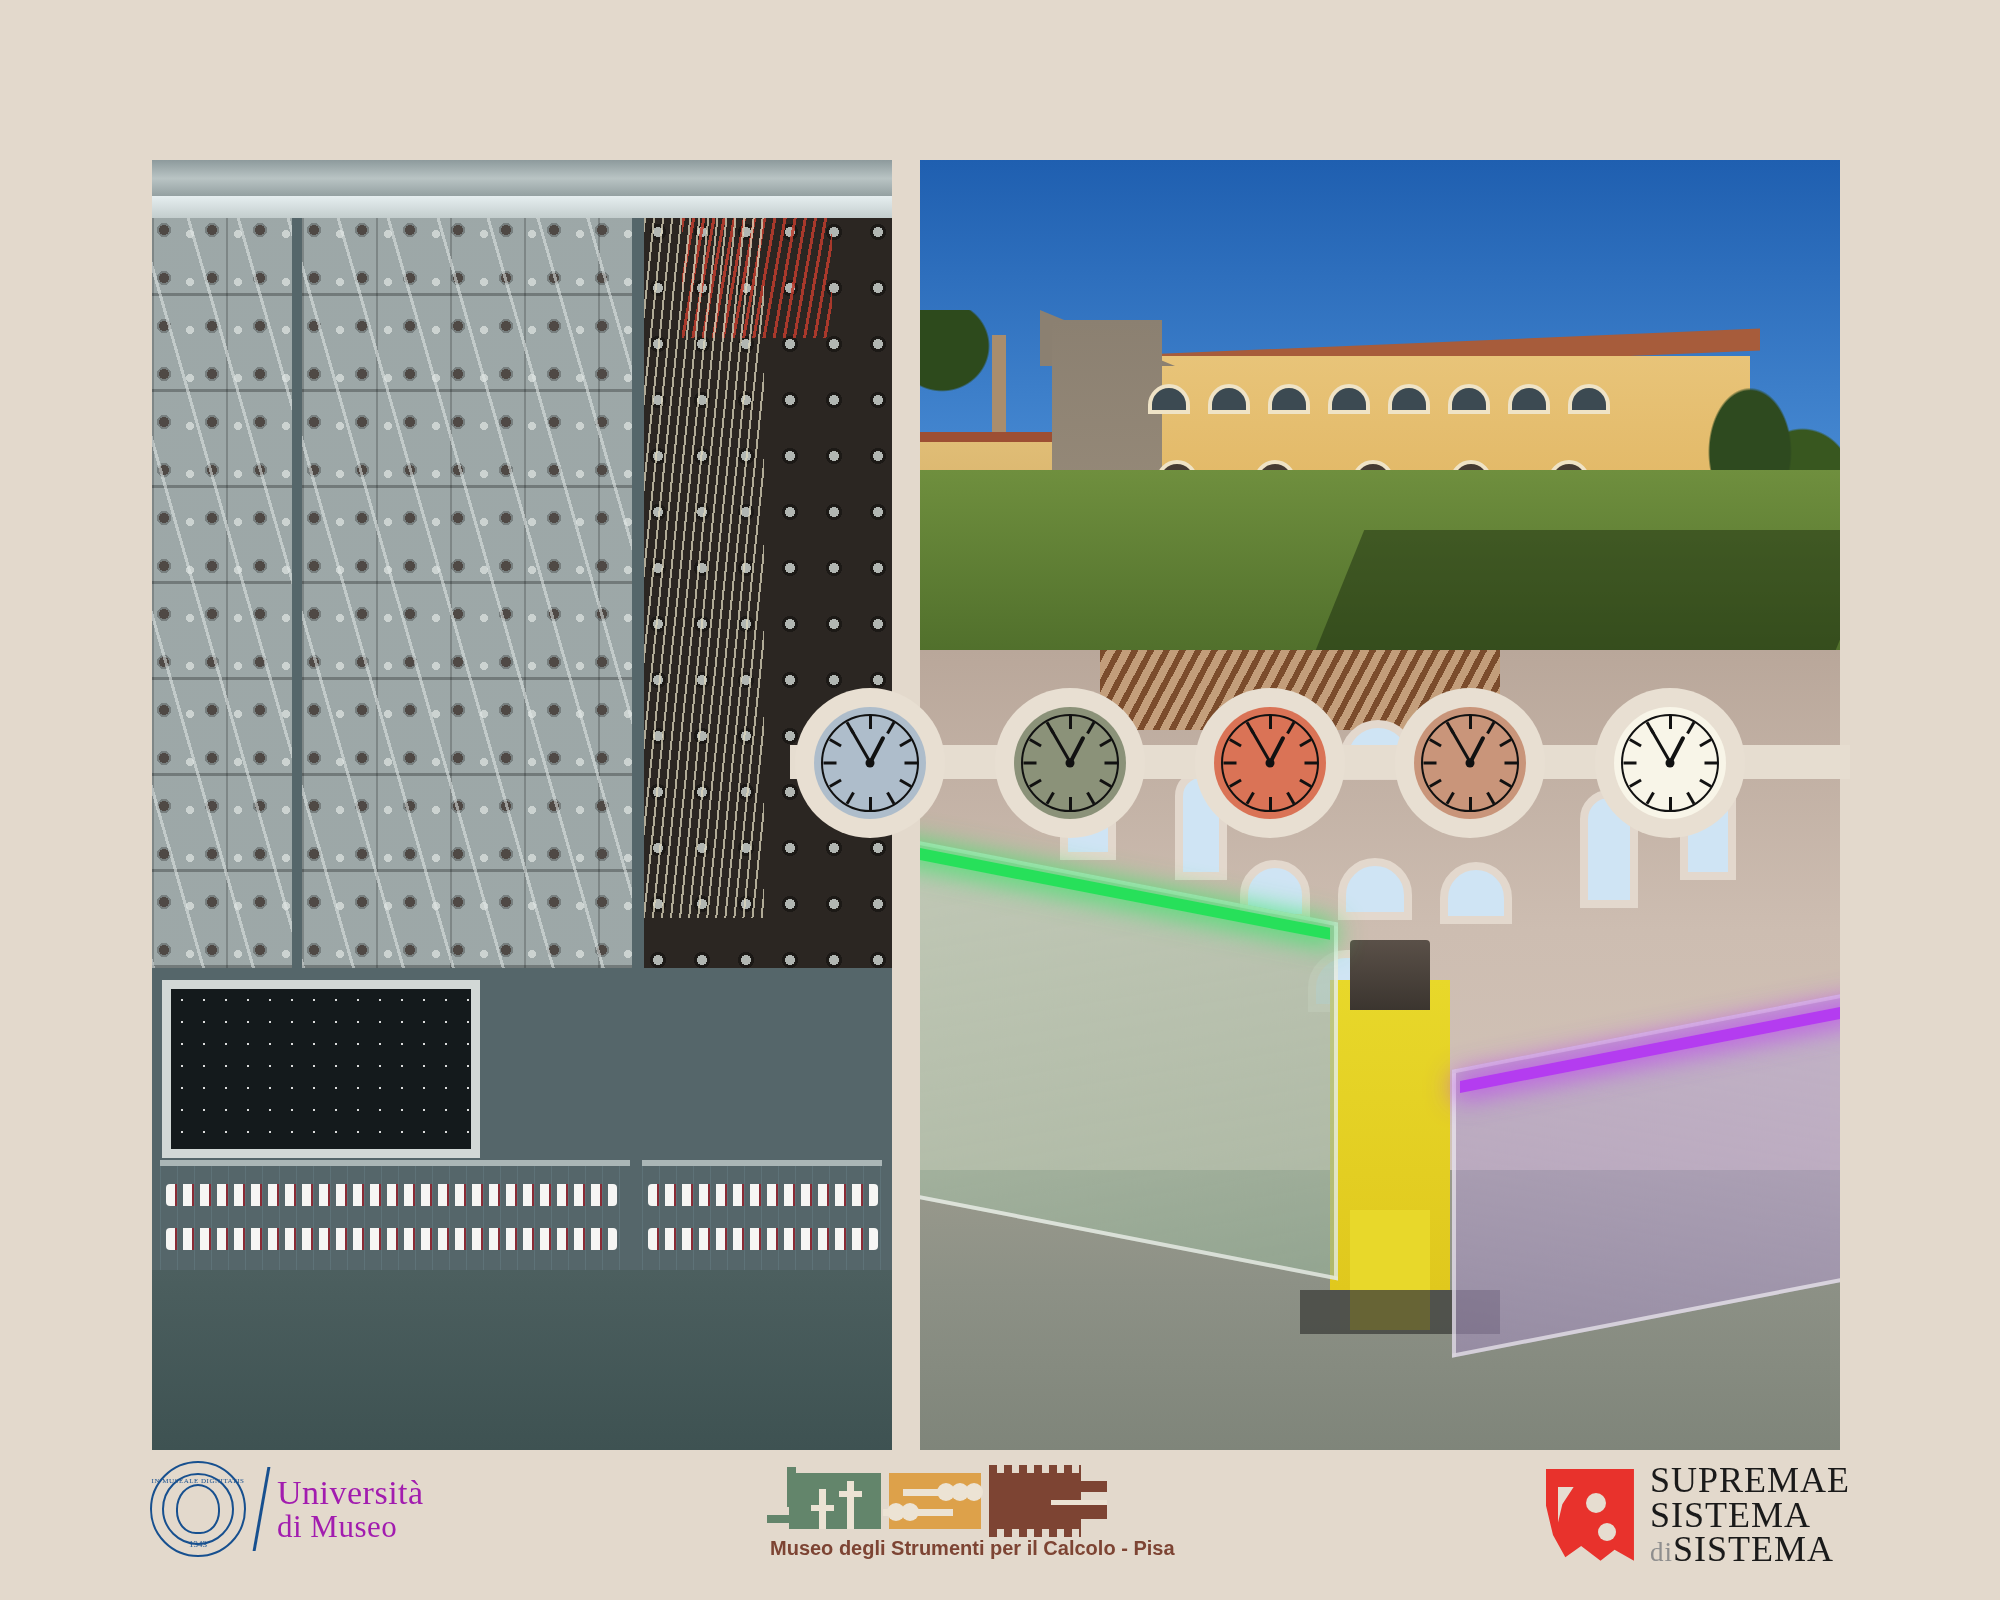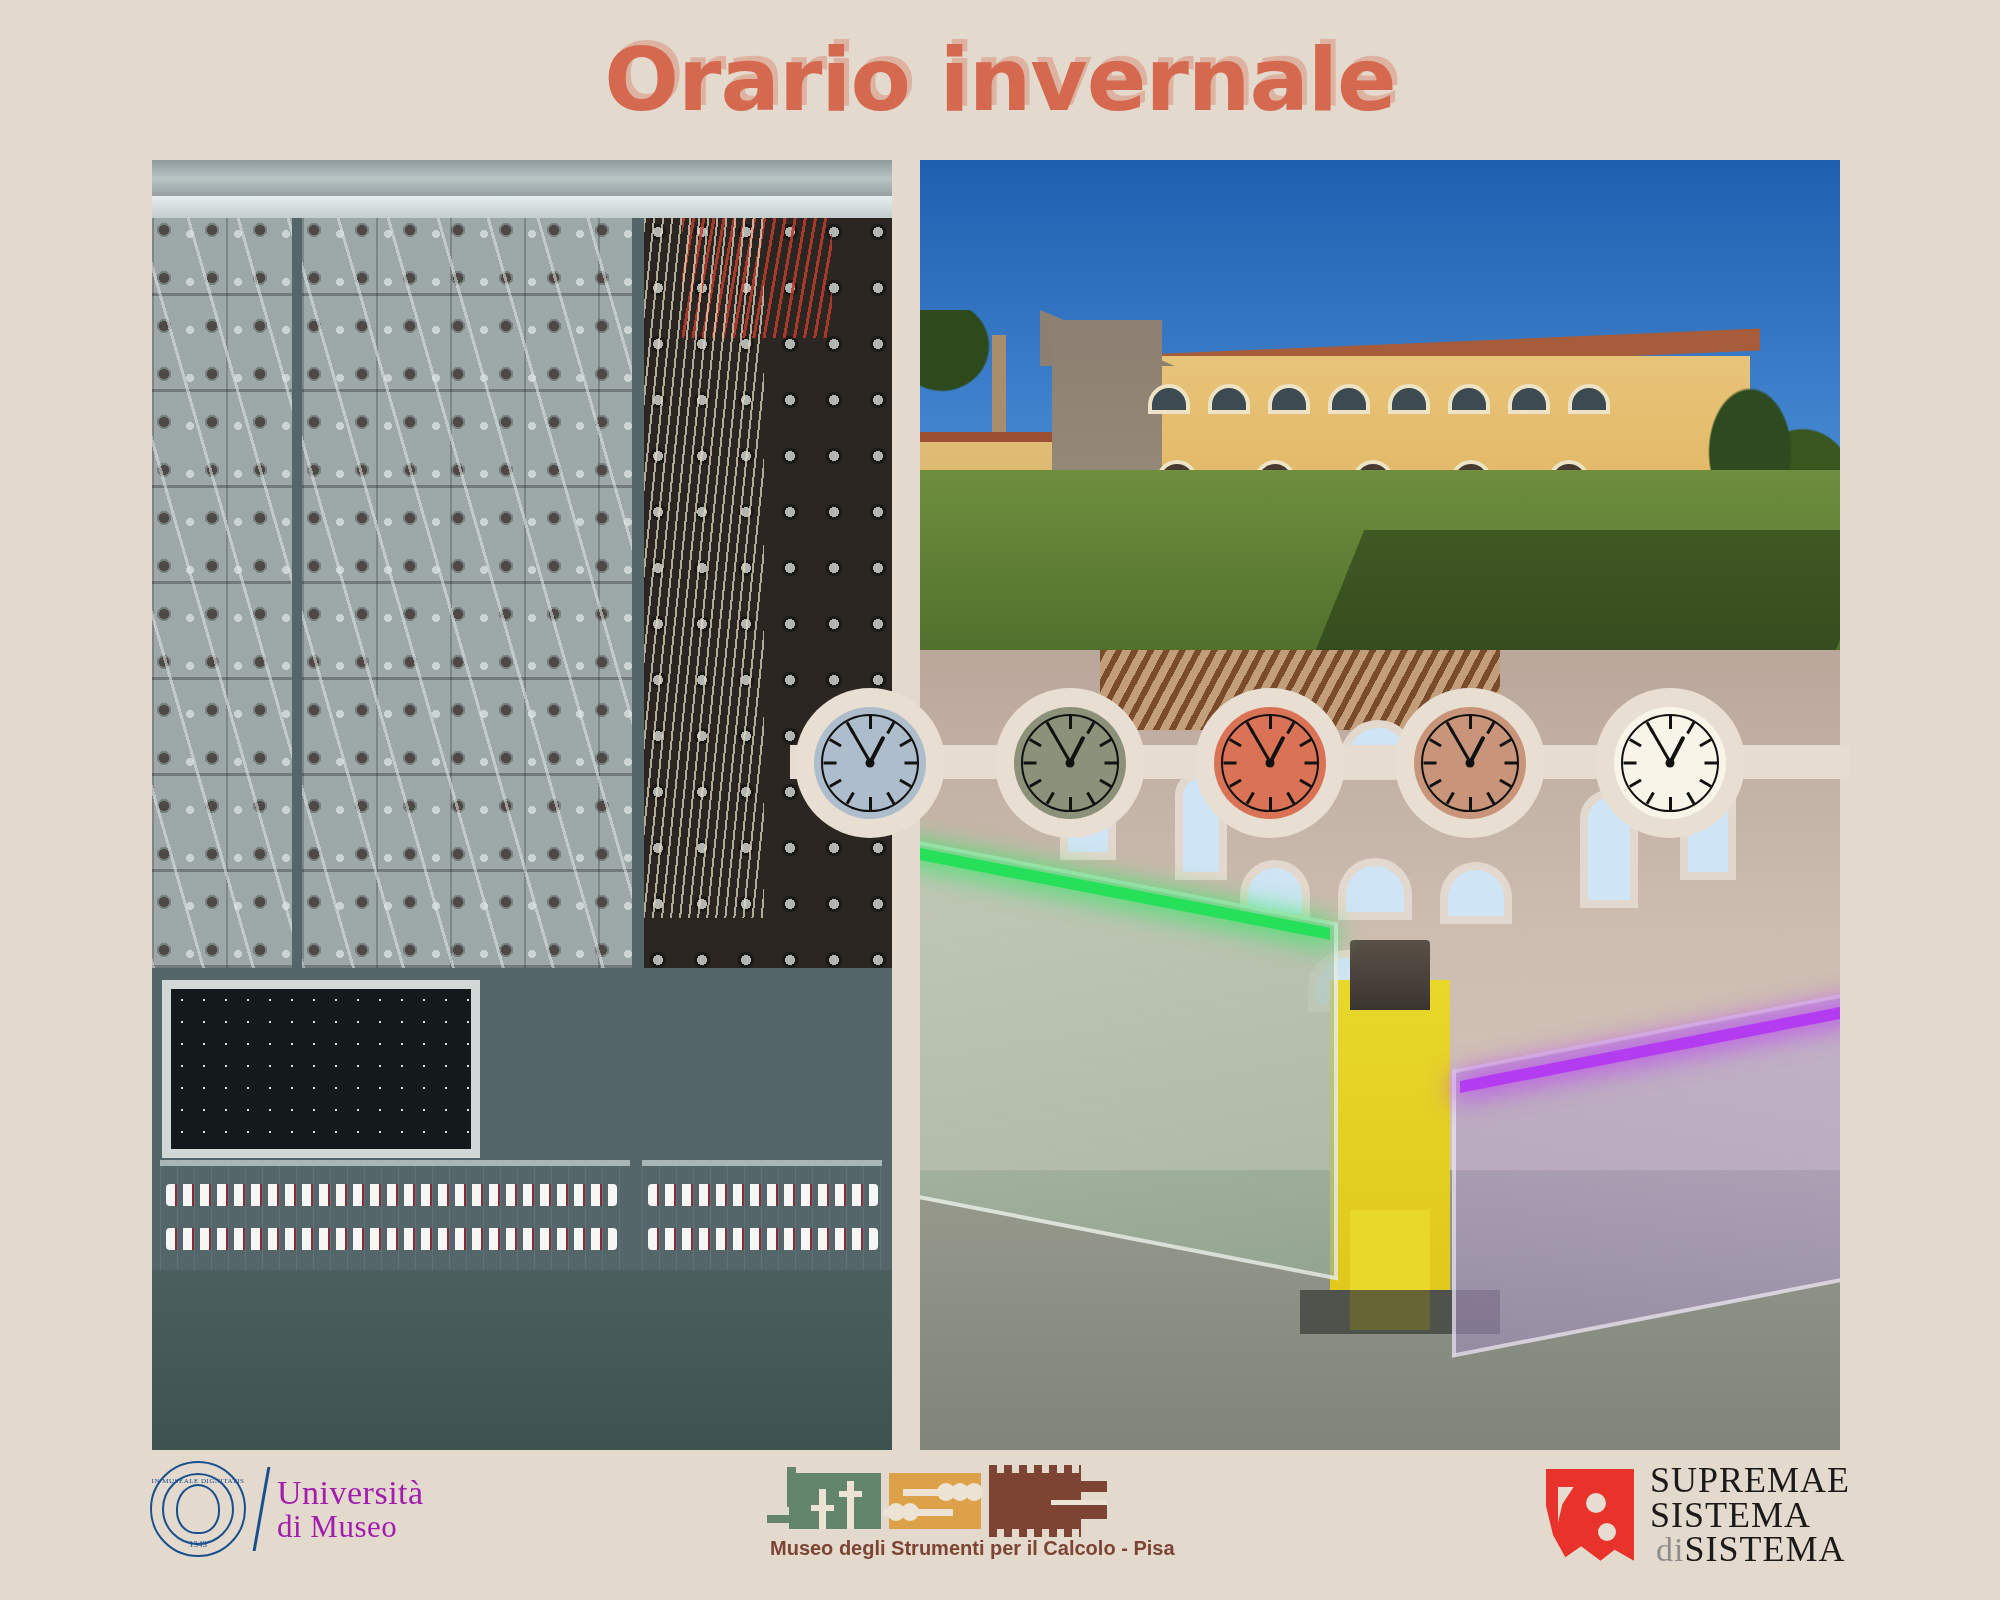--- a/index.html
+++ b/index.html
@@ -198,30 +198,27 @@
   .sma-red{position:absolute;inset:0;background:#e8322c;
     clip-path:polygon(0 0,100% 0,100% 100%,78% 88%,62% 100%,40% 84%,22% 96%,8% 72%,0 40%);}
   .sma-d1{position:absolute;left:40px;top:24px;width:20px;height:20px;border-radius:50%;background:#e6ddd0;}
   .sma-d2{position:absolute;left:52px;top:54px;width:18px;height:18px;border-radius:50%;background:#e6ddd0;}
   .sma-cut{position:absolute;left:12px;top:18px;width:44px;height:58px;border-radius:0 0 60% 0;background:#e6ddd0;
     clip-path:polygon(0 0,36% 0,10% 30%,0 62%);}
   .sma-text{font-family:"Liberation Serif",serif;color:#1a1a1a;line-height:.96;}
   .sma-text .r1{font-size:36px;letter-spacing:1px;}
   .sma-text .r2{font-size:36px;letter-spacing:1px;}
   .sma-text .r3{font-size:36px;letter-spacing:1px;}
-  .sma-text .di{color:#8e8e8e;font-size:34px;margin-left:6px;}
+  .sma-text .di{color:#8e8e8e;font-size:27px;}
 </style>
 </head>
 <body>
 
 <div class="poster">
 
-  <div class="title-wrap">
-    <div class="title">Orario invernale</div>
-  </div>
 
   <div class="photo photo-left">
     <div class="cep-bg"></div>
     <div class="cep-top-rail"></div>
     <div class="cep-top-rail2"></div>
     <div class="cep-bayframe">
       <div class="cep-bay a">
         <div class="knobs"></div>
         <div class="bars"></div>
       </div>

